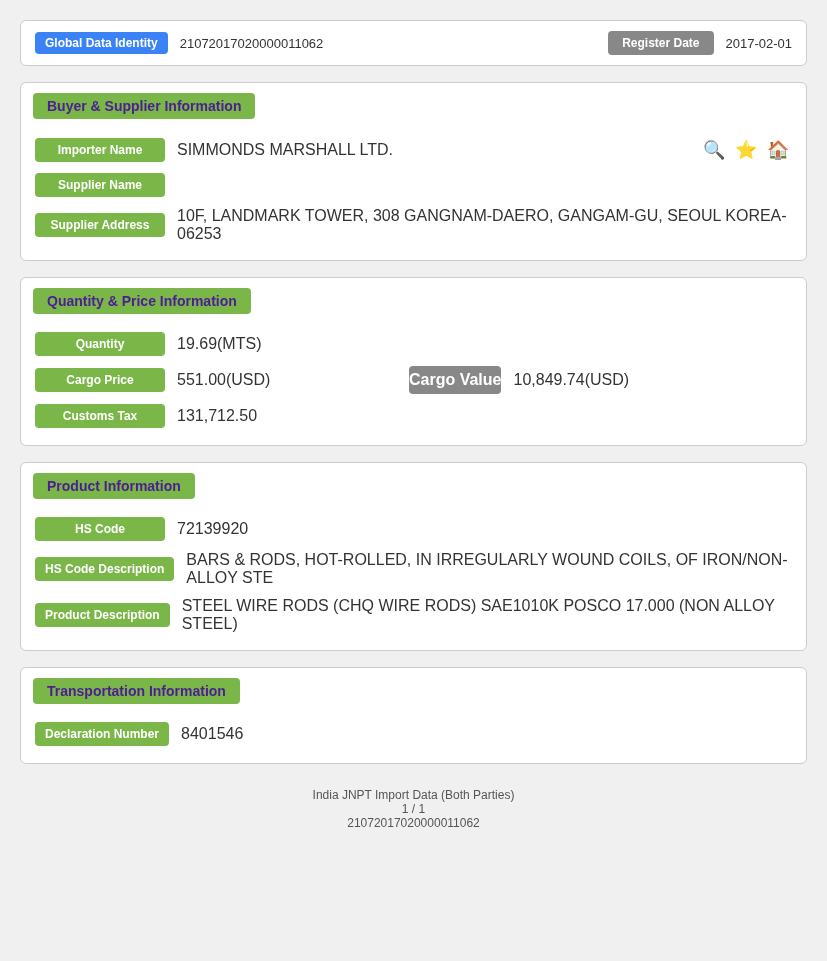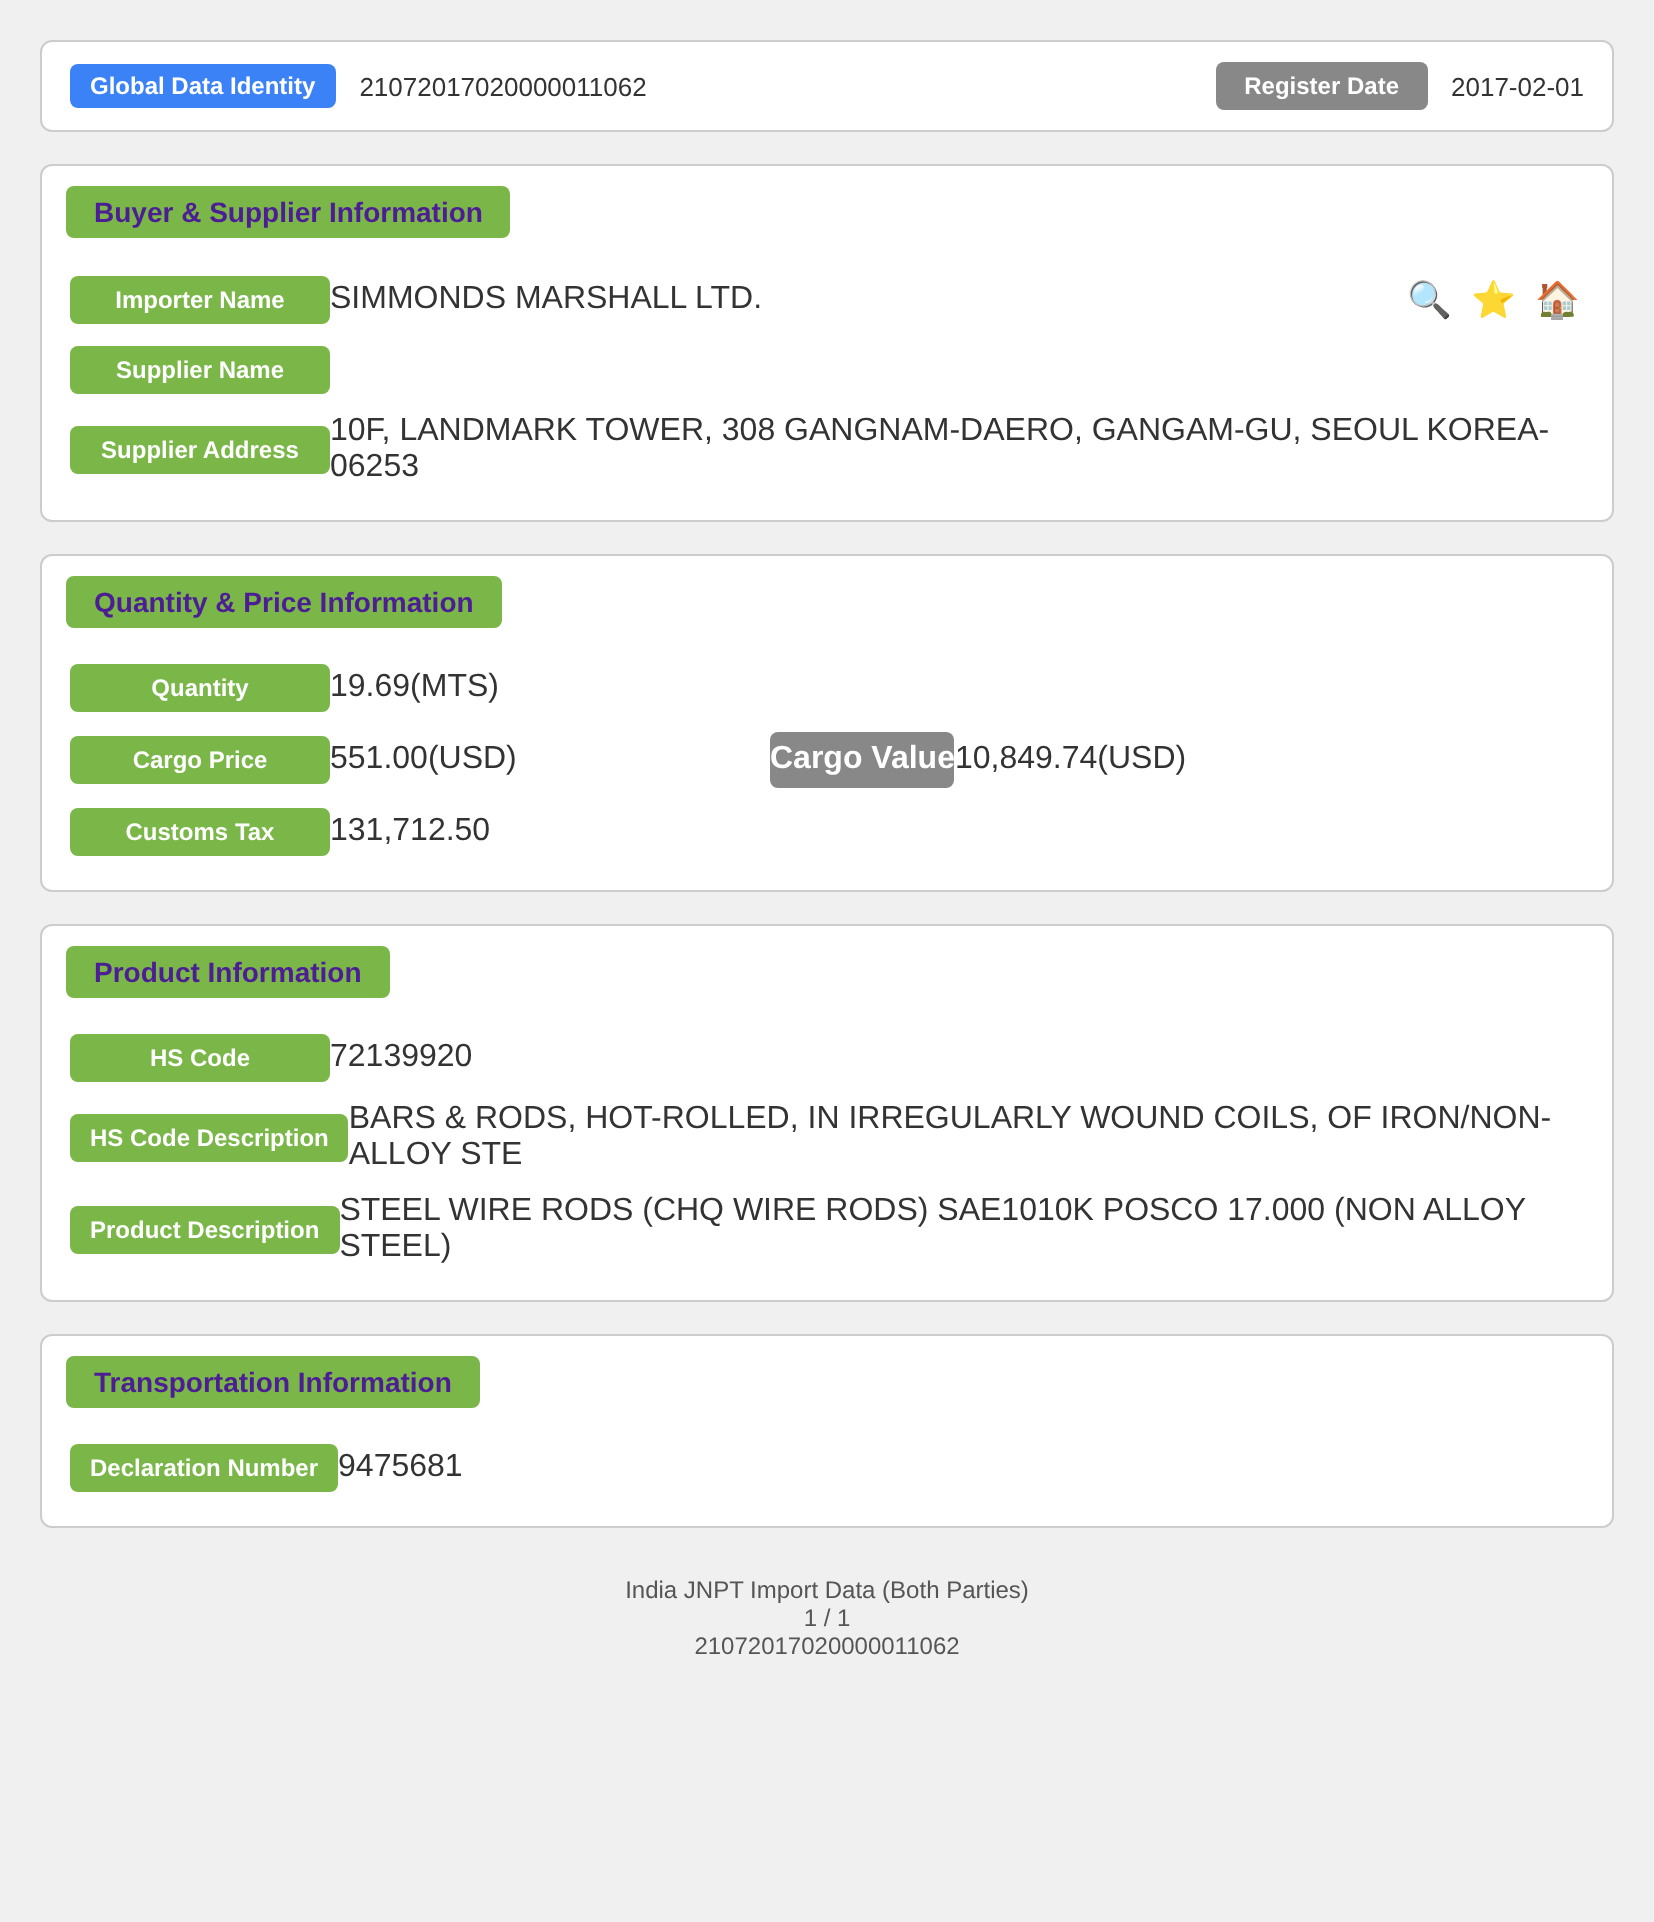--- a/index.html
+++ b/index.html
@@ -77,21 +77,21 @@
     }
     .section-header-wrap {
       padding-top: 12px;
     }
 
     
     .info-row {
       display: flex;
       align-items: center;
       padding: 5px 14px;
-      gap: 0;
+      gap: 12px;
       min-height: 34px;
     }
     .field-label {
       background: #7ab648;
       color: #fff;
       border-radius: 4px;
       padding: 5px 10px;
       font-size: 12px;
       font-weight: bold;
       min-width: 130px;
@@ -224,21 +224,21 @@
     </div>
   </div>
 
   <div class="section-card">
     <div class="section-header-wrap">
       <span class="section-header">Transportation Information</span>
     </div>
 
     <div class="info-row">
       <span class="field-label">Declaration Number</span>
-      <span class="field-value">9475681</span>
+      <span class="field-value">8401546</span>
     </div>
 
   </div>
 
   <div class="footer-row">
     <span>India JNPT Import Data (Both Parties)</span>
     <span>1 / 1</span>
     <span>21072017020000011062</span>
   </div>
 

